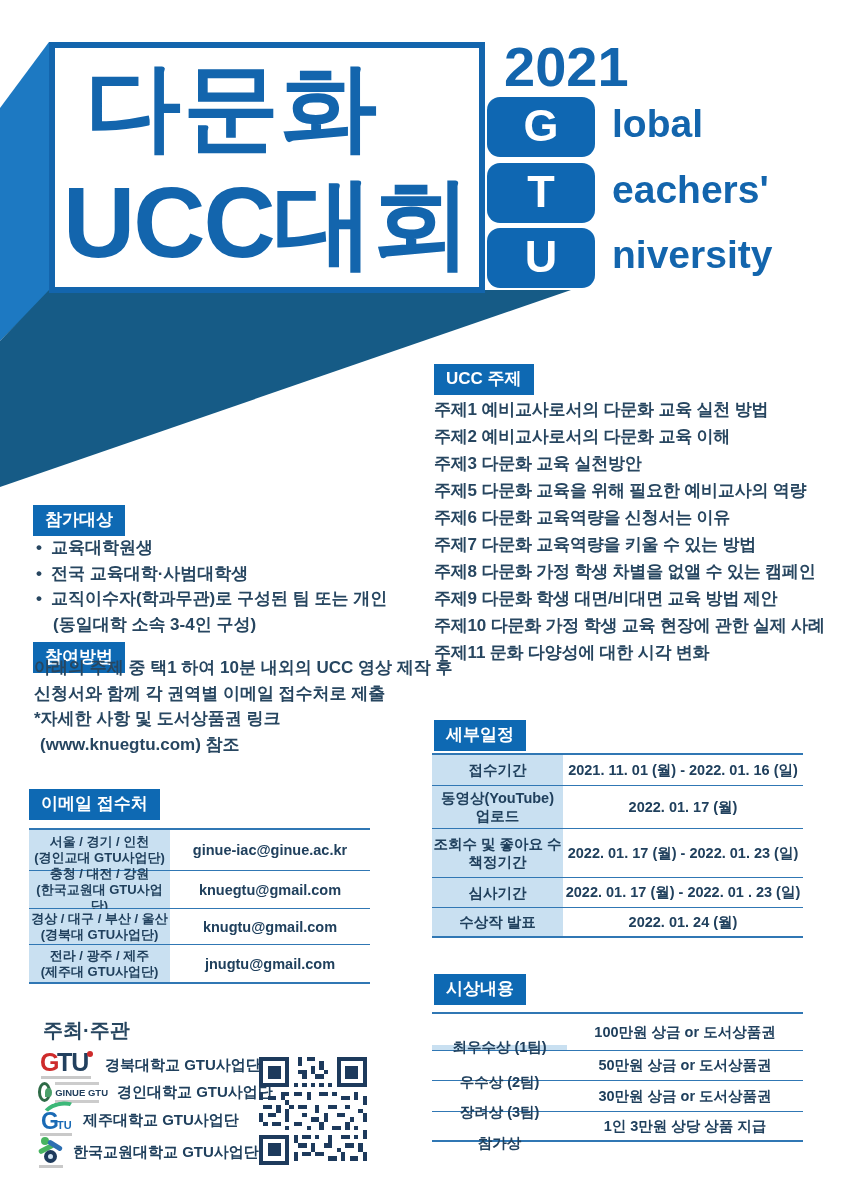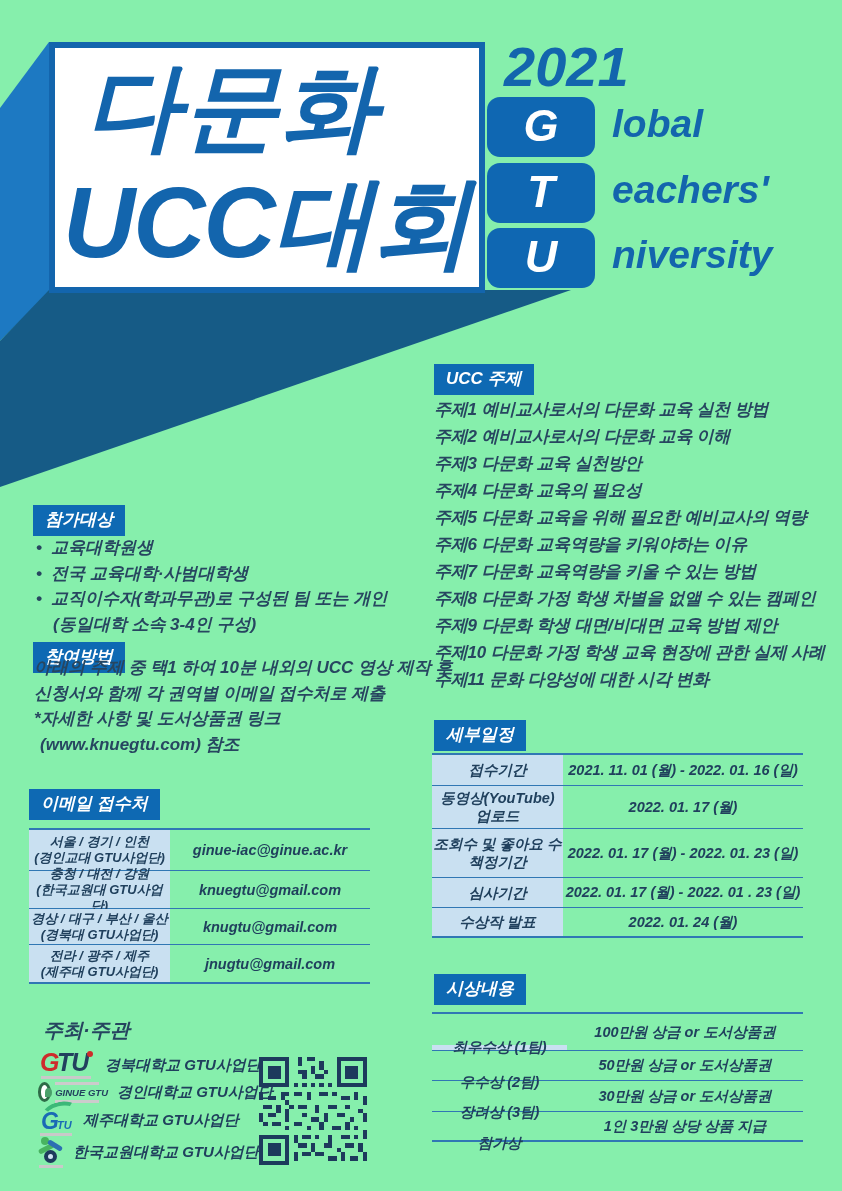--- a/index.html
+++ b/index.html
@@ -1,20 +1,19 @@
 <!DOCTYPE html>
 <html><head>
 <meta charset="utf-8">
 <style>
   html,body{margin:0;padding:0;background:#e8e8e8;}
   .poster{
-    position:relative;width:842px;height:1191px;background:#86efac;
+    position:relative;width:842px;height:1191px;background:#ffffff;
     margin:0 auto;overflow:hidden;
     font-family:"Liberation Sans","DejaVu Sans",sans-serif;
-    font-style:italic;
   }
   
   .hdr-svg{position:absolute;left:0;top:0;z-index:1;}
   .title-box{
     position:absolute;left:49px;top:42px;width:436px;height:251px;
     background:#ffffff;border:6px solid #1365ad;box-sizing:border-box;z-index:2;
   }
   .title1{position:absolute;left:30px;top:6px;font-size:96px;font-weight:800;
     color:#1365ad;line-height:1.1;letter-spacing:2px;white-space:nowrap;}
   .title2{position:absolute;left:8px;top:122px;font-size:100px;font-weight:800;
@@ -140,23 +139,22 @@
   <div class="chip-wrap cw-elig"><span class="chip">참가대상</span></div>
   <div class="chip-wrap cw-method"><span class="chip">참여방법</span></div>
   <div class="chip-wrap cw-email"><span class="chip">이메일 접수처</span></div>
   <div class="chip-wrap cw-sched"><span class="chip">세부일정</span></div>
   <div class="chip-wrap cw-award"><span class="chip">시상내용</span></div>
 
   <div class="topics-list">
     <div class="topic">주제1 예비교사로서의 다문화 교육 실천 방법</div>
     <div class="topic">주제2 예비교사로서의 다문화 교육 이해</div>
     <div class="topic">주제3 다문화 교육 실천방안</div>
-    <div class="topic">주제4 다문화 교육의 필요성</div>
     <div class="topic">주제5 다문화 교육을 위해 필요한 예비교사의 역량</div>
-    <div class="topic">주제6 다문화 교육역량을 키워야하는 이유</div>
+    <div class="topic">주제6 다문화 교육역량을 신청서는 이유</div>
     <div class="topic">주제7 다문화 교육역량을 키울 수 있는 방법</div>
     <div class="topic">주제8 다문화 가정 학생 차별을 없앨 수 있는 캠페인</div>
     <div class="topic">주제9 다문화 학생 대면/비대면 교육 방법 제안</div>
     <div class="topic">주제10 다문화 가정 학생 교육 현장에 관한 실제 사례</div>
     <div class="topic">주제11 문화 다양성에 대한 시각 변화</div>
   </div>
 
   <div class="elig-list">
     <div class="elig-item">교육대학원생</div>
     <div class="elig-item">전국 교육대학·사범대학생</div>

